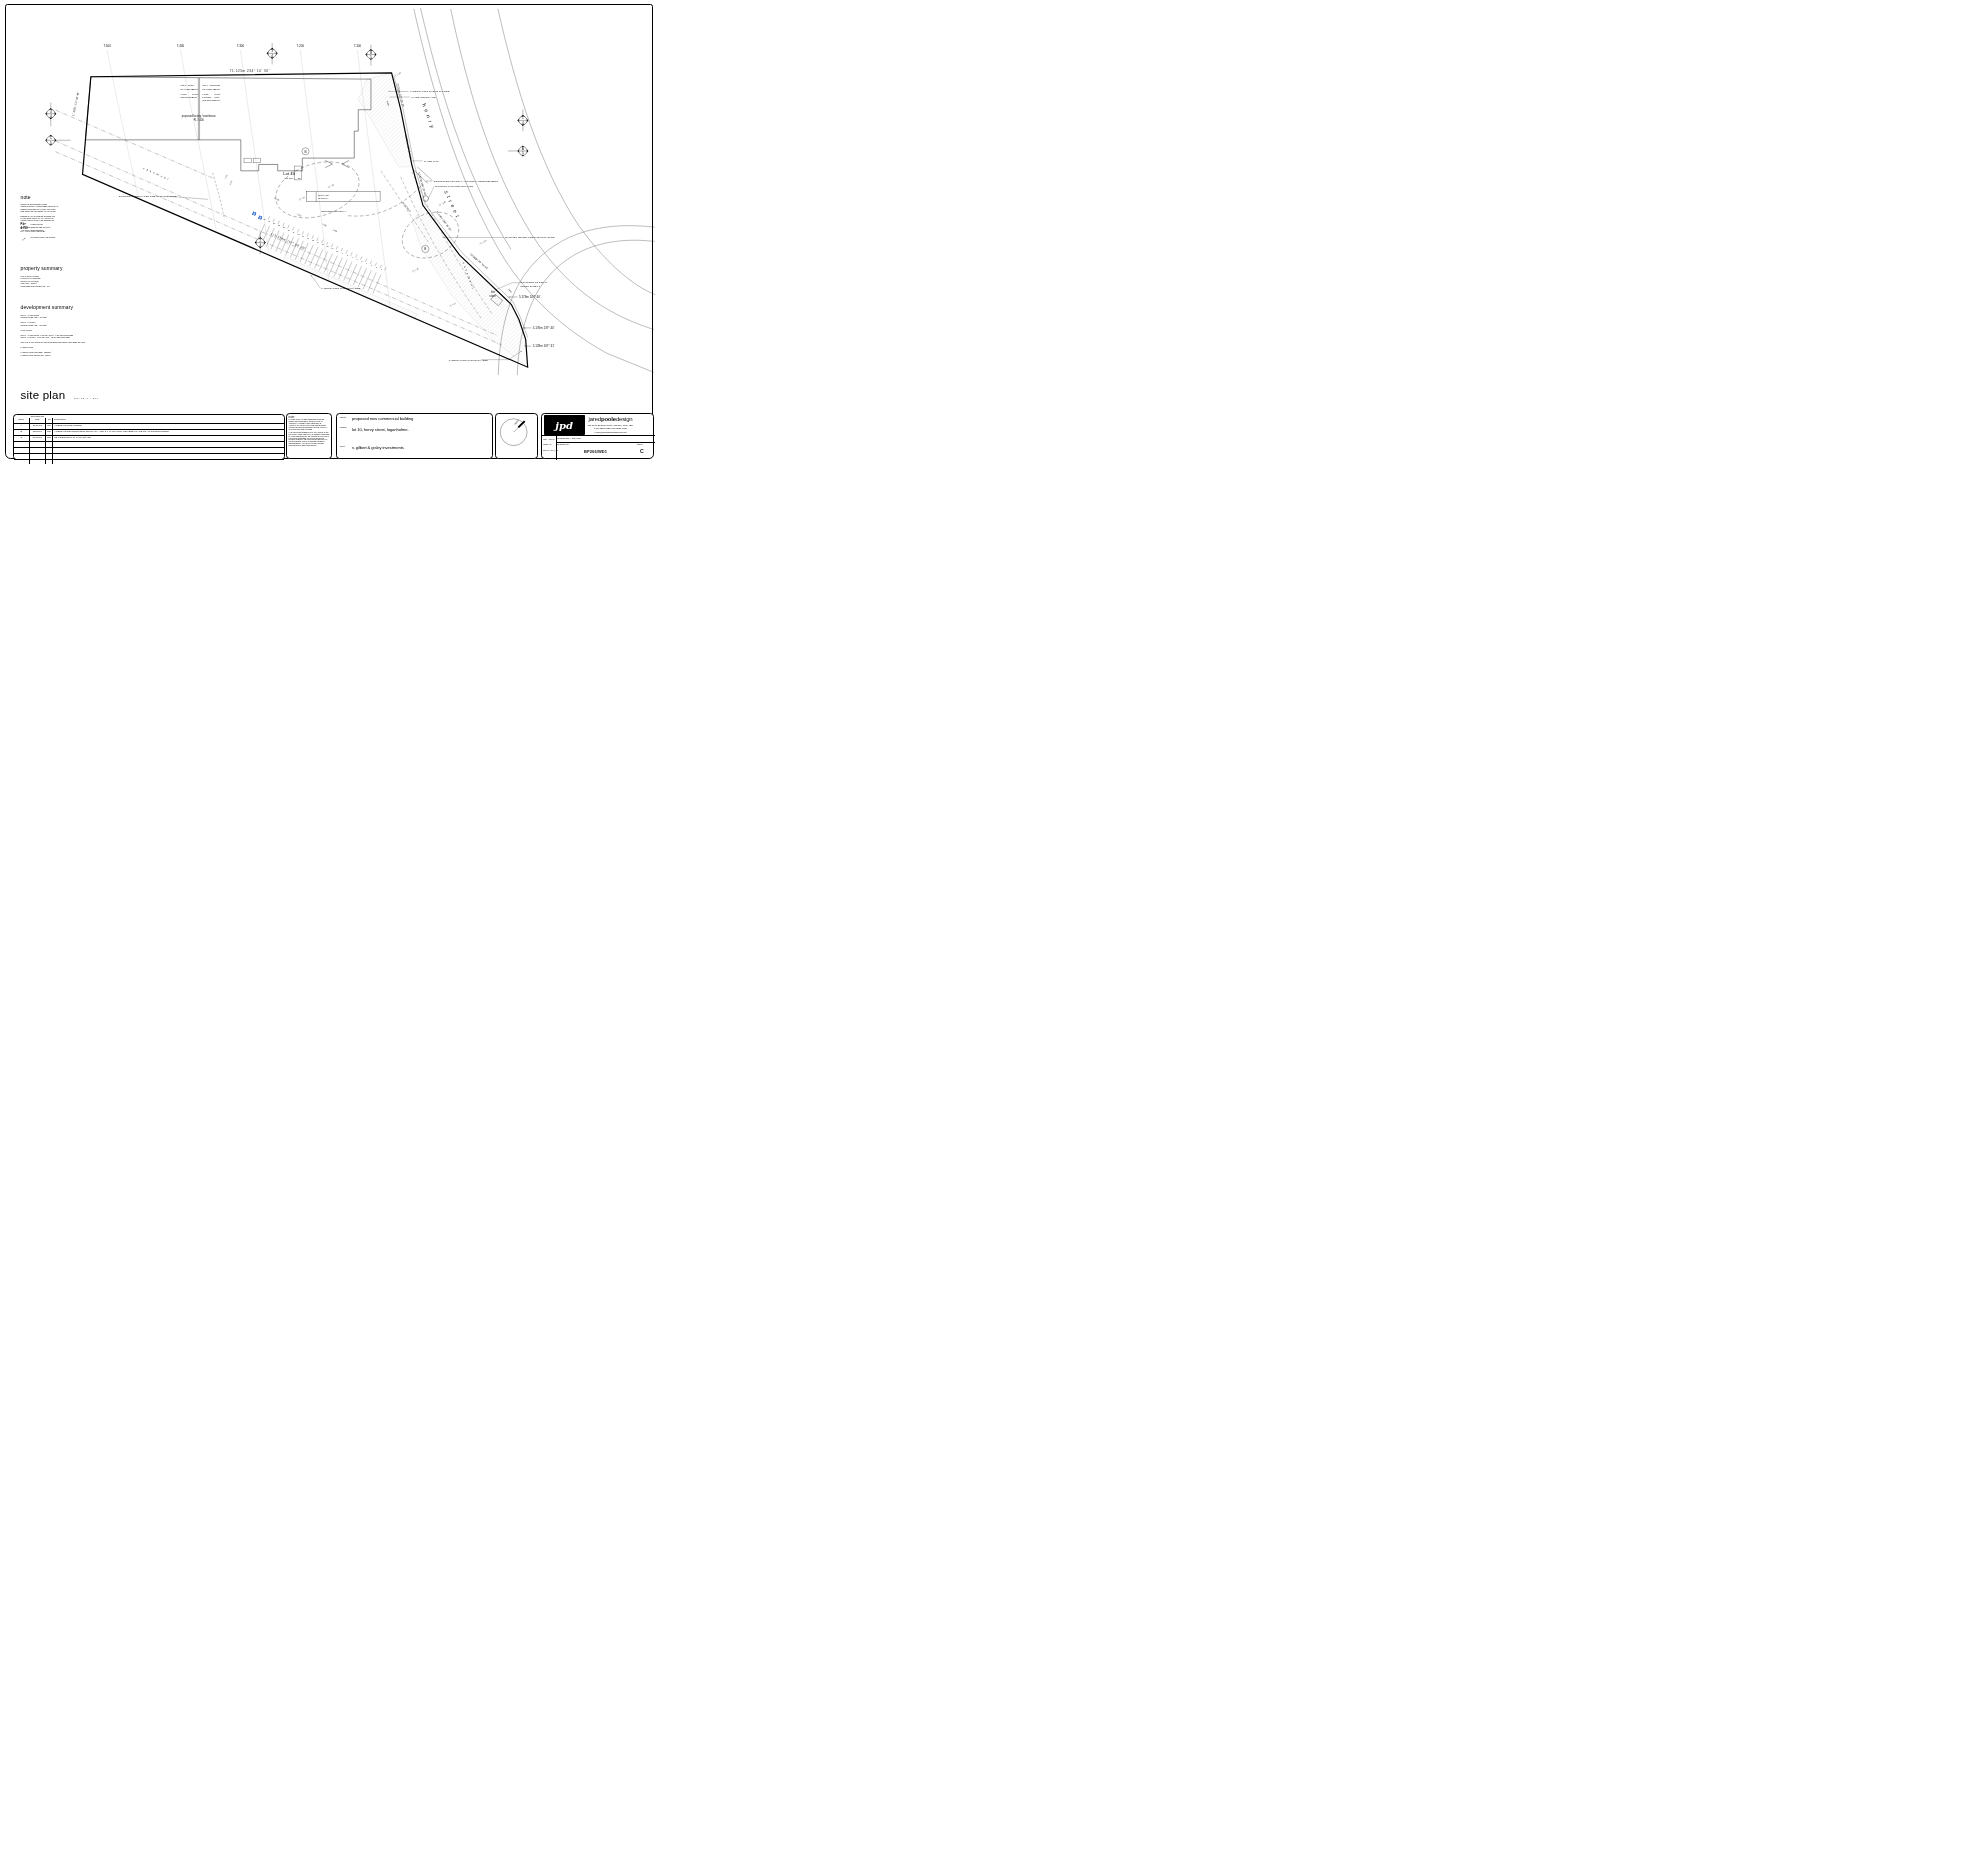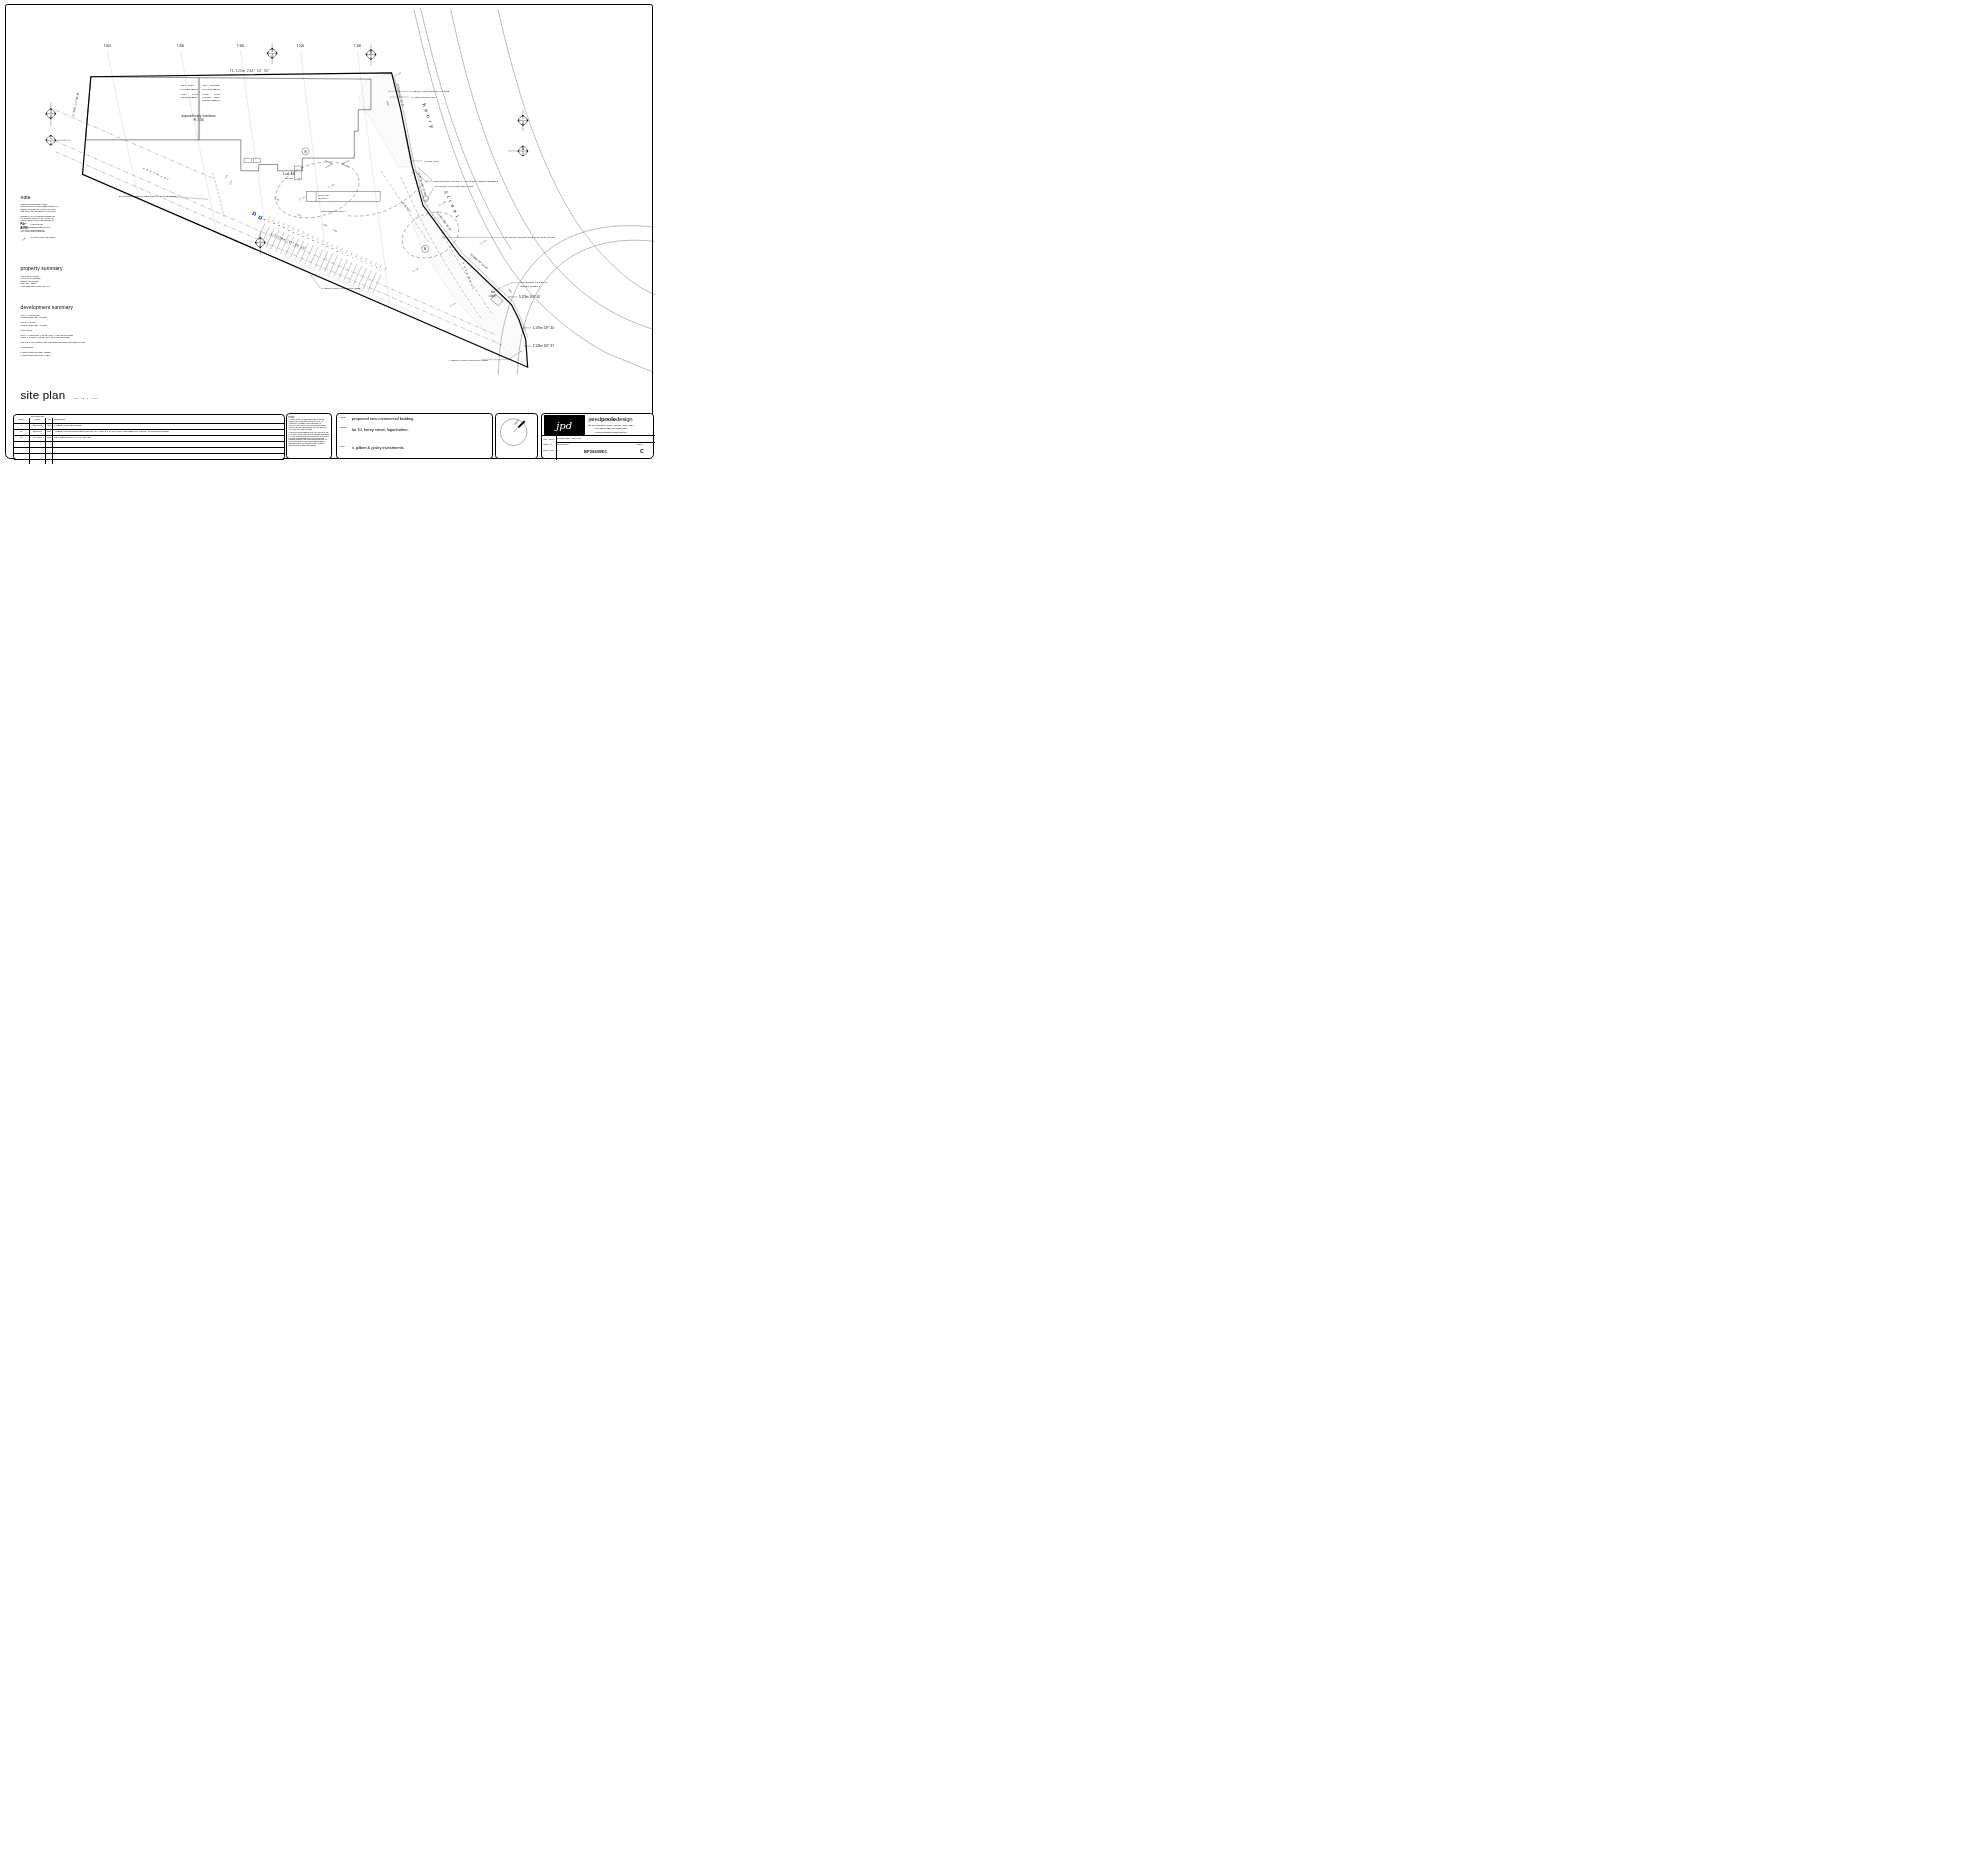--- a/index.html
+++ b/index.html
@@ -530,21 +530,21 @@
   <div class="blk" style="left:495px;top:413px;width:43px;height:46px;">
     <svg width="42" height="45" viewBox="0 0 105 114">
       <circle cx="44" cy="46" r="34" fill="none" stroke="#000" stroke-width="0.8"></circle>
       <line x1="44" y1="46" x2="66" y2="24" stroke="#000" stroke-width="0.8"></line>
       <line x1="56" y1="34" x2="72" y2="18" stroke="#000" stroke-width="5"></line>
       <text transform="translate(48,28) rotate(-47)" font-size="6.5">north</text>
     </svg>
   </div>
 
   <div class="blk" style="left:541px;top:413px;width:113px;height:46px;border-radius:3.6px 3.6px 4.8px 3.6px;">
-    <div class="abs jpd-logo" style="left:1.6px;top:1.2px;width:41px;height:20px;">jpd</div>
+    <div class="abs jpd-logo" style="left:1.6px;top:1.2px;width:41px;height:20px;font-weight:bold;">jpd</div>
     <div class="abs firm-name" style="left:26px;top:2.4px;width:85px;text-align:center;"><span>jared</span><b>poole</b><span>design</span></div>
     <div class="abs firm-addr" style="left:26px;top:9.5px;width:85px;text-align:center;">unit 10 no 28 Expo Court, Ashmore, QLD. 4214</div>
     <div class="abs firm-addr" style="left:26px;top:13px;width:85px;text-align:center;">t (07) 5531 0725      f (07) 5531 0925</div>
     <div class="abs firm-addr" style="left:26px;top:16.7px;width:85px;text-align:center;">e info@jaredpooledesign.com.au</div>
     <div class="abs" style="left:0;top:21.4px;width:113px;border-top:0.4px solid #000;"></div>
     <div class="abs" style="left:13.5px;top:21.4px;height:25px;border-left:0.4px solid #000;"></div>
     <span class="abs fb-label" style="left:1.2px;top:24px;">date:</span>
     <span class="abs fb-label" style="left:6.7px;top:24px;">aug '07</span>
     <span class="abs fb-label" style="left:1.2px;top:29px;">drawn:</span>
     <span class="abs fb-label" style="left:7.5px;top:29px;">Jp</span>

